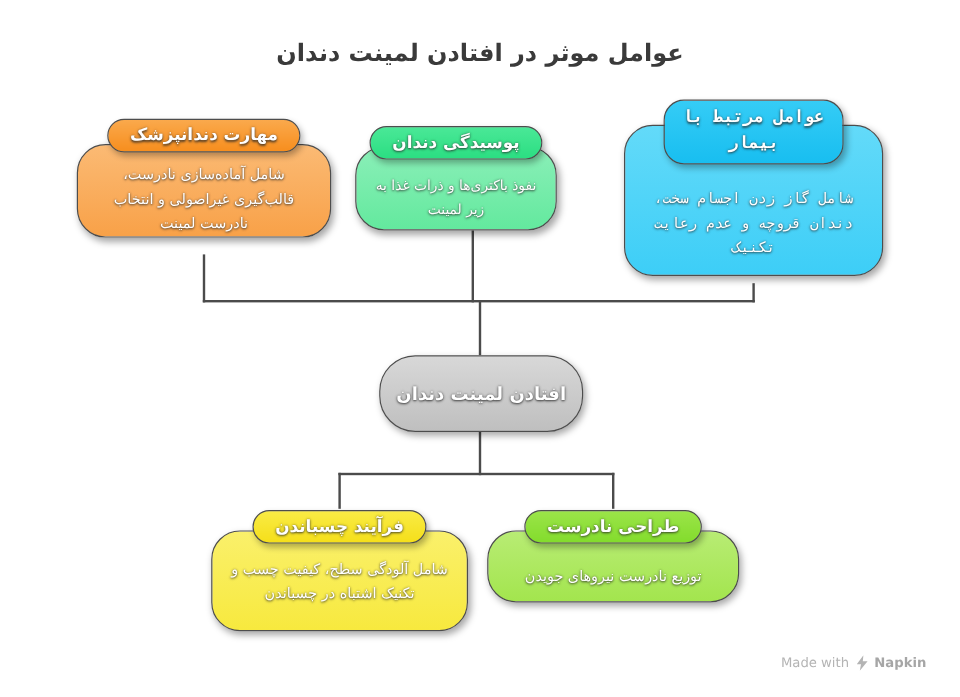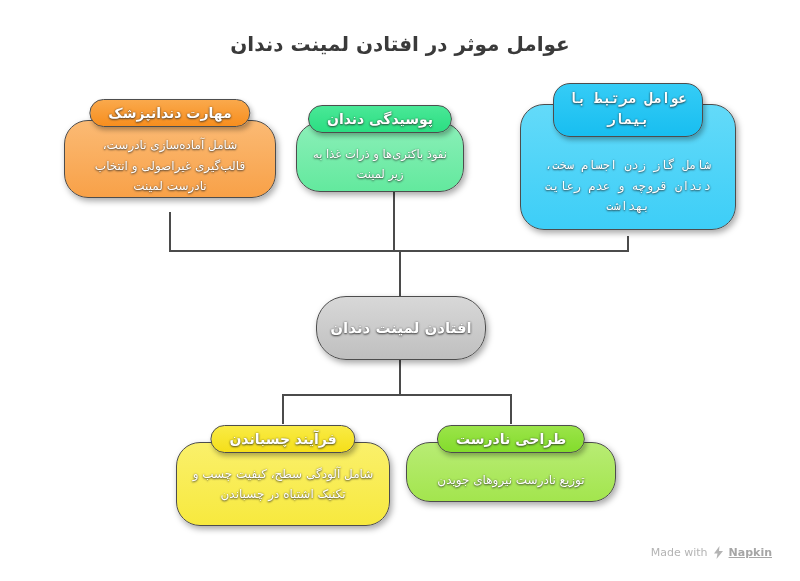--- a/index.html
+++ b/index.html
@@ -102,21 +102,21 @@
     position: absolute;
     right: 28px;
     bottom: 22px;
     display: flex;
     align-items: flex-start;
     gap: 5px;
     font-size: 11px;
     color: #b4b4b4;
     cursor: pointer;
   }
-  .watermark .brand { color: #a6a6a6; font-weight: bold; text-decoration: underline; }
+  .watermark .brand { color: #a6a6a6; font-weight: bold; }
   .watermark svg { display: block; }
 </style>
 </head>
 <body>
 
 <div class="canvas">
 
   <h1 class="title">عوامل موثر در افتادن لمینت دندان</h1>
 
   <div class="connector" style="left:169px; top:212px; width:2px; height:40px;"></div>
@@ -135,21 +135,21 @@
     <div class="node-body-text" style="padding-top:14px;">شامل آماده‌سازی نادرست، قالب‌گیری غیراصولی و انتخاب نادرست لمینت</div>
   </div>
 
   <div class="node body-green" style="left:296px; top:122px; width:168px; height:70px;">
     <div class="pill pill-green" style="top:-18px;">پوسیدگی دندان</div>
     <div class="node-body-text" style="padding-top:16px; font-size:11.5px;">نفوذ باکتری‌ها و ذرات غذا به زیر لمینت</div>
   </div>
 
   <div class="node body-blue" style="left:520px; top:104px; width:216px; height:126px;font-family:Liberation Mono, monospace;">
     <div class="pill pill-blue pill-wrap" style="top:-22px;">عوامل مرتبط با بیمار</div>
-    <div class="node-body-text" style="padding-top:40px;">شامل گاز زدن اجسام سخت، دندان قروچه و عدم رعایت بهداشت</div>
+    <div class="node-body-text" style="padding-top:40px;">شامل گاز زدن اجسام سخت، دندان قروچه و عدم رعایت تکنیک</div>
   </div>
 
   <div class="node body-gray" style="left:316px; top:296px; width:170px; height:64px;">
     <div class="center-label">افتادن لمینت دندان</div>
   </div>
 
   <div class="node body-yellow" style="left:176px; top:442px; width:214px; height:84px;">
     <div class="pill pill-yellow" style="top:-18px;">فرآیند چسباندن</div>
     <div class="node-body-text" style="">شامل آلودگی سطح، کیفیت چسب و تکنیک اشتباه در چسباندن</div>
   </div>

